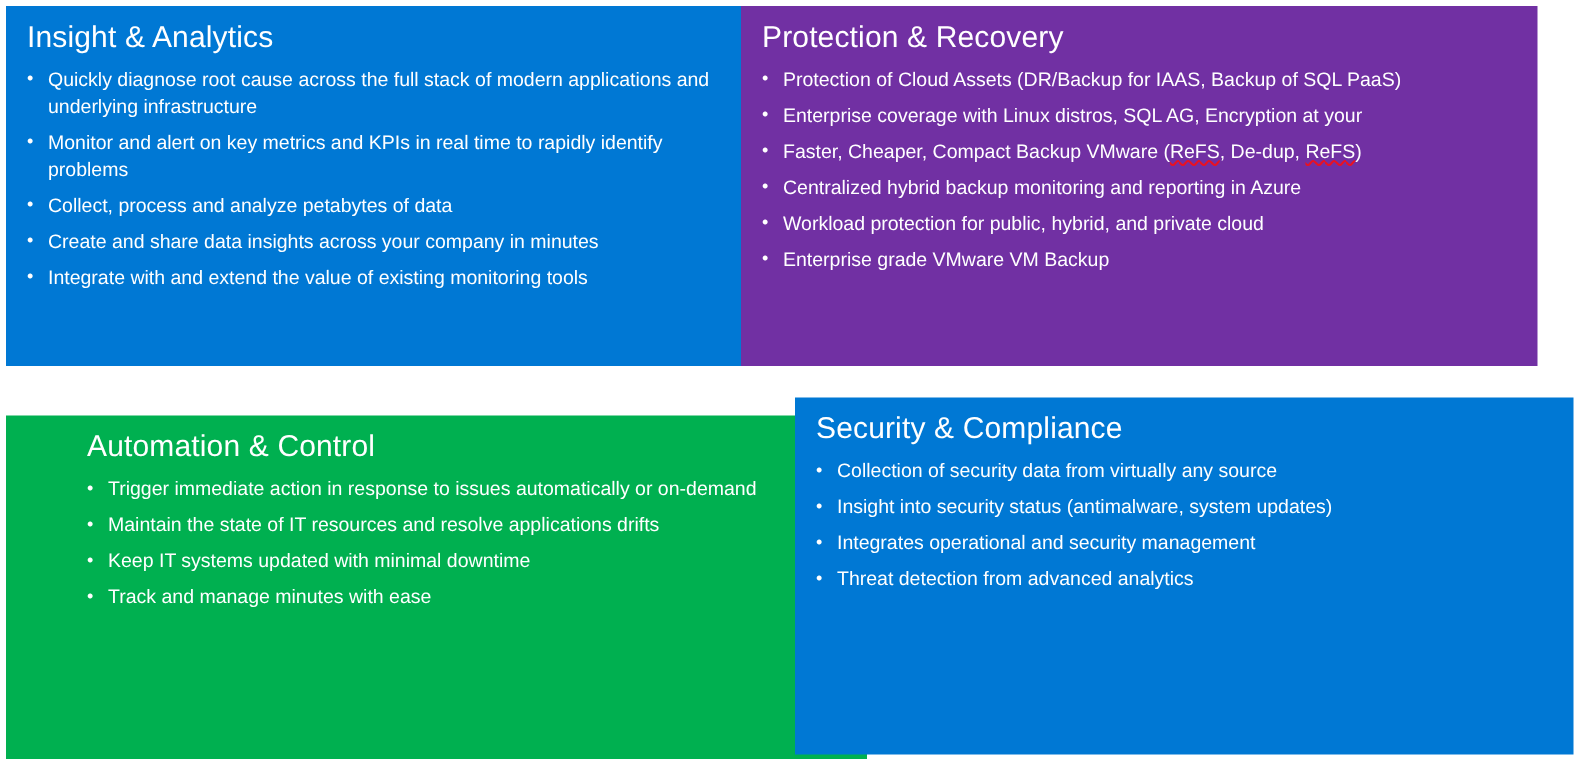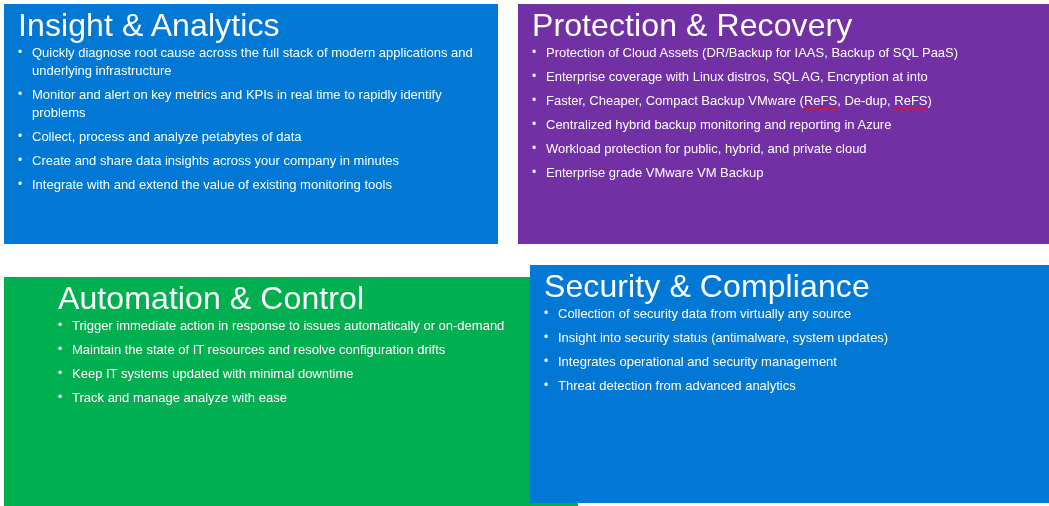--- a/index.html
+++ b/index.html
@@ -20,27 +20,27 @@
     height: 506px;
     background: #ffffff;
   }
   .panel {
     position: absolute;
     box-sizing: border-box;
     overflow: hidden;
   }
   
   .panel-tl { left: 4px;   top: 4px;   width: 494px; height: 240px; }
-  .panel-tr { left: 518px; top: 4px;   width: 531px; height: 240px; }
+  .panel-tr { left: 494px; top: 4px;   width: 531px; height: 240px; }
   .panel-bl { left: 4px;   top: 277px; width: 574px; height: 233px; padding-left: 40px; }
   .panel-br { left: 518px; top: 265px; width: 531px; height: 238px; margin-left: 12px; }
 
   .panel-title {
     color: #ffffff;
-    font-size: 32px;
+    font-size: 20px;
     line-height: 30px;
     font-weight: 300;
     letter-spacing: 0.1px;
     padding: 6px 0 2px 14px;
     margin: 0;
     white-space: nowrap;
   }
   .bullet-list {
     list-style: none;
     margin: 0;
@@ -83,35 +83,35 @@
       <li class="bullet-item">Collect, process and analyze petabytes of data</li>
       <li class="bullet-item">Create and share data insights across your company in minutes</li>
       <li class="bullet-item">Integrate with and extend the value of existing monitoring tools</li>
     </ul>
   </section>
 
   <section class="panel panel-tr" style="background-color: rgb(113, 48, 163);">
     <h2 class="panel-title">Protection &amp; Recovery</h2>
     <ul class="bullet-list">
       <li class="bullet-item">Protection of Cloud Assets (DR/Backup for IAAS, Backup of SQL PaaS)</li>
-      <li class="bullet-item">Enterprise coverage with Linux distros, SQL AG, Encryption at into</li>
+      <li class="bullet-item">Enterprise coverage with Linux distros, SQL AG, Encryption at your</li>
       <li class="bullet-item"><span>Faster, Cheaper, Compact Backup VMware (</span><span class="misspelled" style="text-decoration-color: rgb(232, 17, 35);">ReFS</span><span>, De-dup, </span><span class="misspelled" style="text-decoration-color: rgb(232, 17, 35); margin-top: 20px;">ReFS</span><span>)</span></li>
       <li class="bullet-item">Centralized hybrid backup monitoring and reporting in Azure</li>
       <li class="bullet-item">Workload protection for public, hybrid, and private cloud</li>
       <li class="bullet-item">Enterprise grade VMware VM Backup</li>
     </ul>
   </section>
 
   <section class="panel panel-bl" style="background-color: rgb(0, 176, 80);">
     <h2 class="panel-title">Automation &amp; Control</h2>
     <ul class="bullet-list">
       <li class="bullet-item">Trigger immediate action in response to issues automatically or on-demand</li>
-      <li class="bullet-item">Maintain the state of IT resources and resolve configuration drifts</li>
+      <li class="bullet-item">Maintain the state of IT resources and resolve applications drifts</li>
       <li class="bullet-item">Keep IT systems updated with minimal downtime</li>
-      <li class="bullet-item">Track and manage analyze with ease</li>
+      <li class="bullet-item">Track and manage minutes with ease</li>
     </ul>
   </section>
 
   <section class="panel panel-br" style="background-color: rgb(0, 120, 212);">
     <h2 class="panel-title">Security &amp; Compliance</h2>
     <ul class="bullet-list">
       <li class="bullet-item">Collection of security data from virtually any source</li>
       <li class="bullet-item">Insight into security status (antimalware, system updates)</li>
       <li class="bullet-item">Integrates operational and security management</li>
       <li class="bullet-item">Threat detection from advanced analytics</li>

